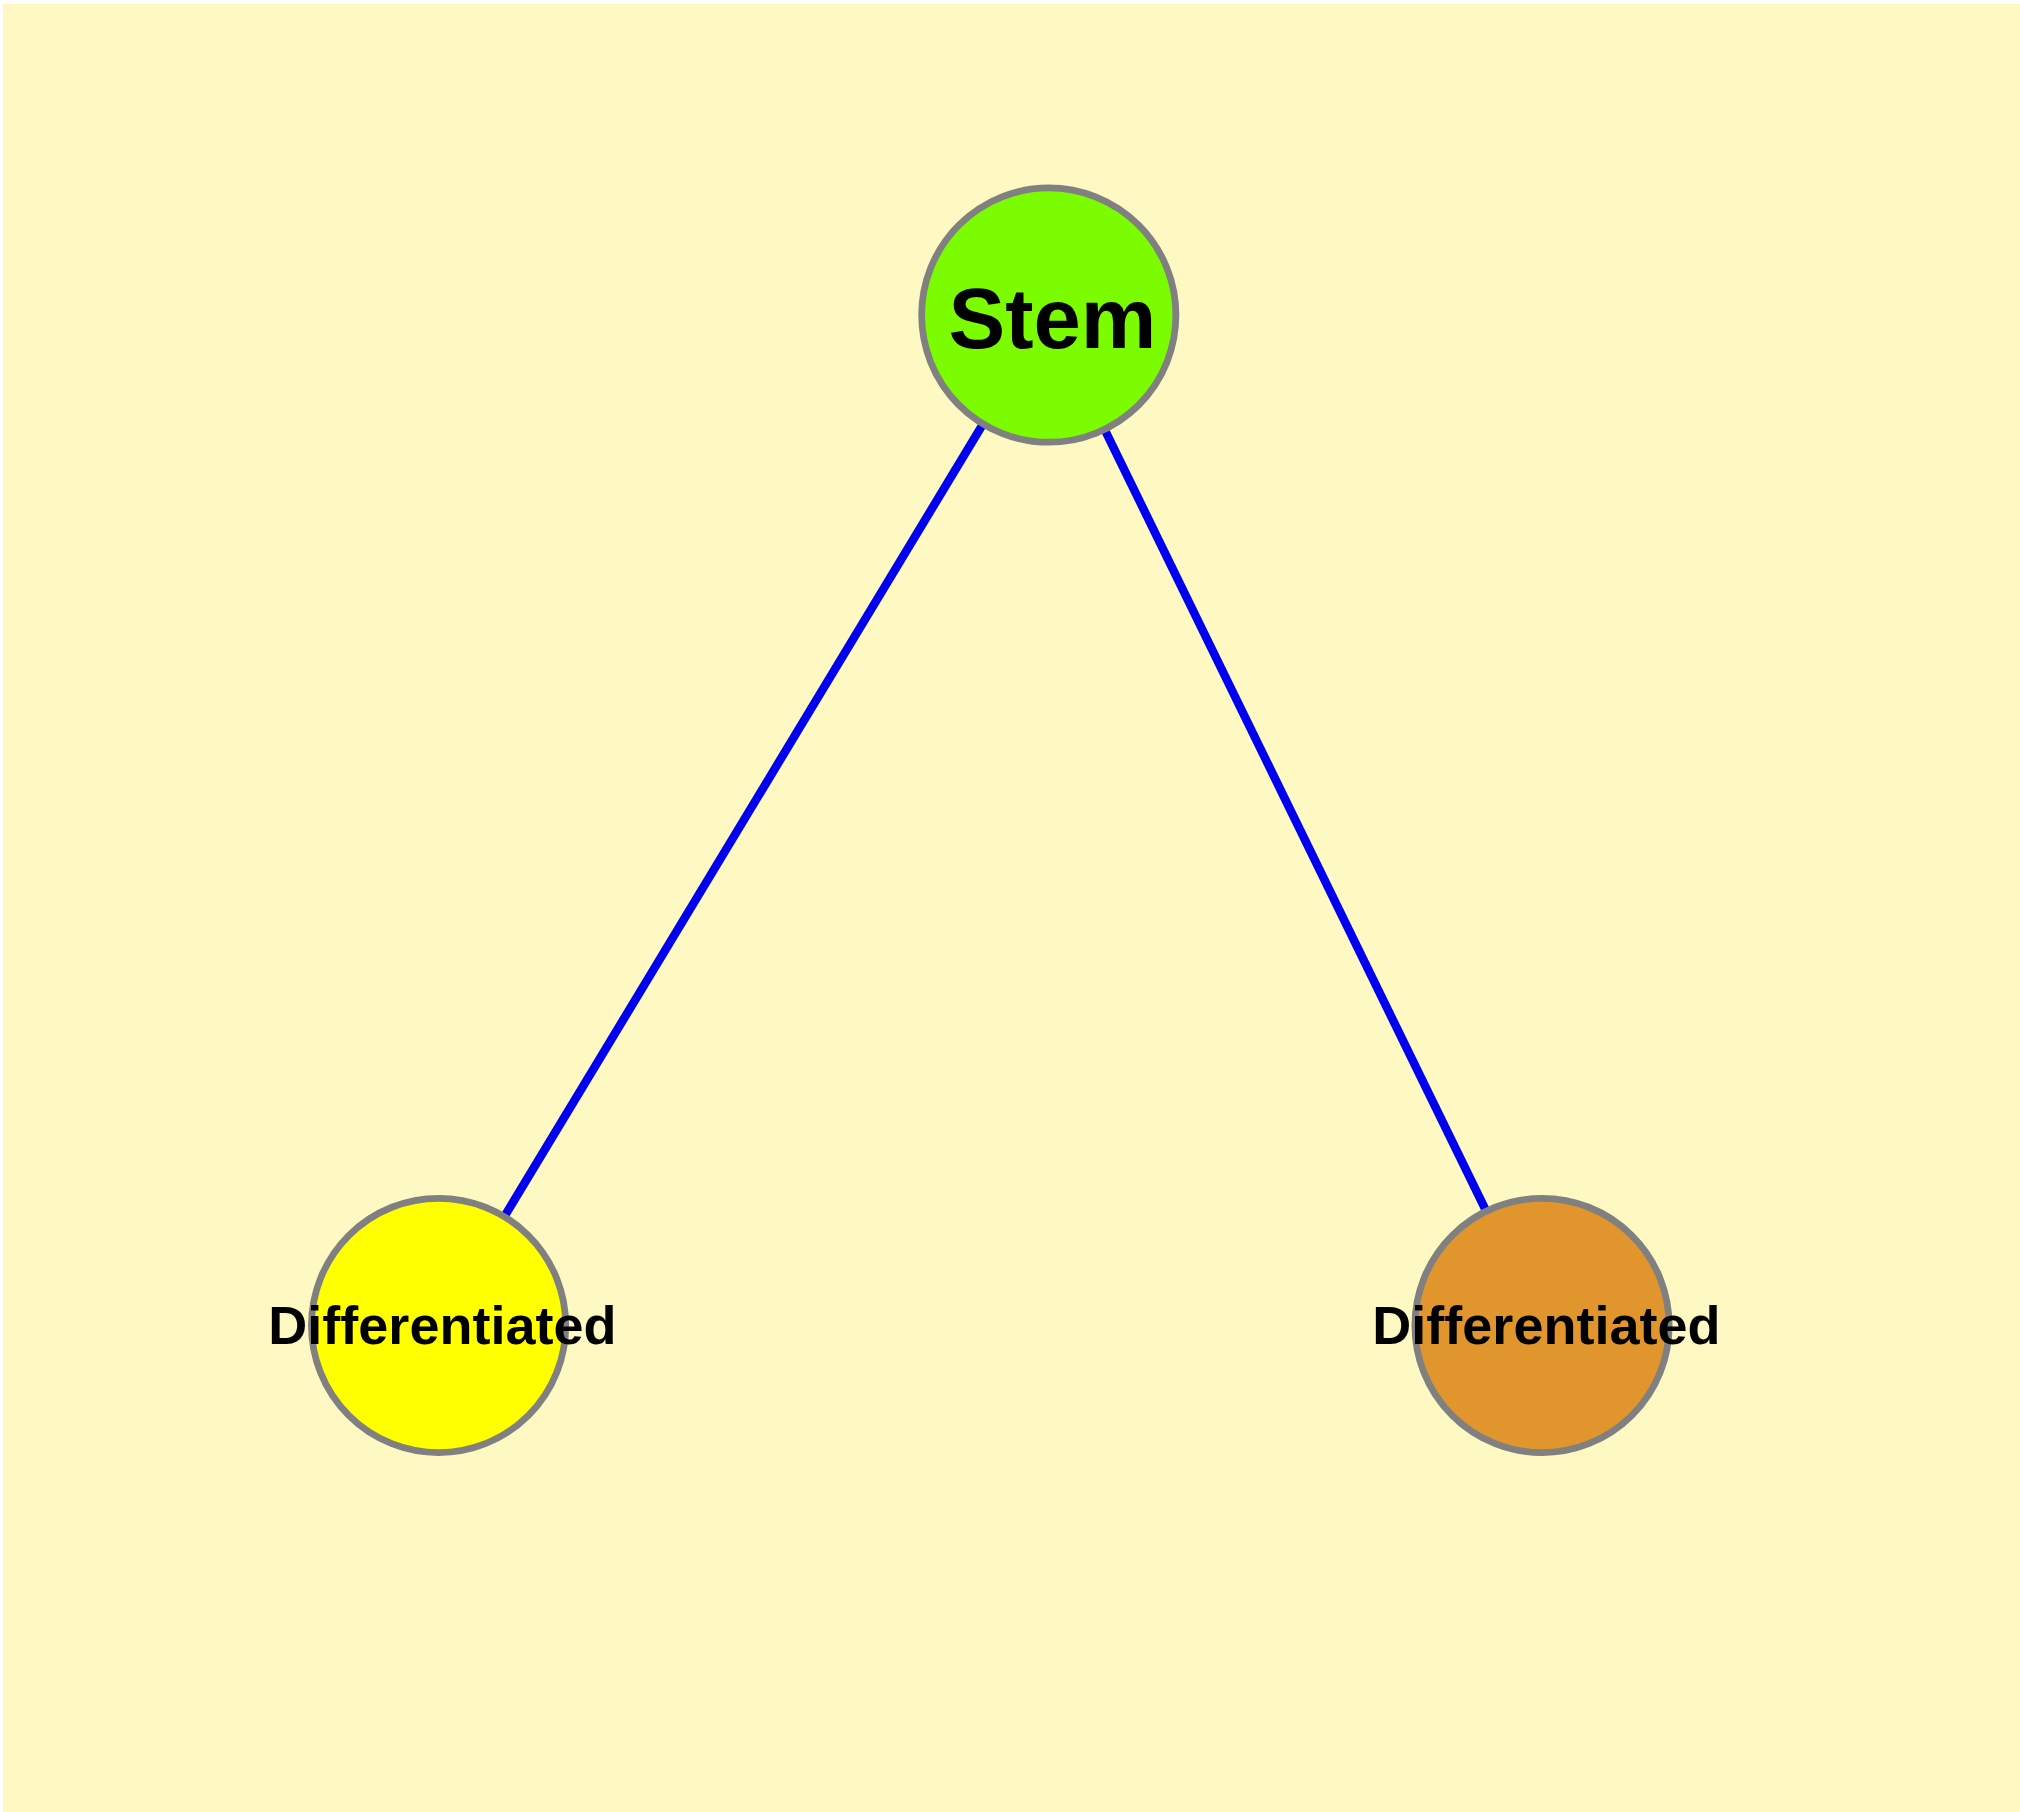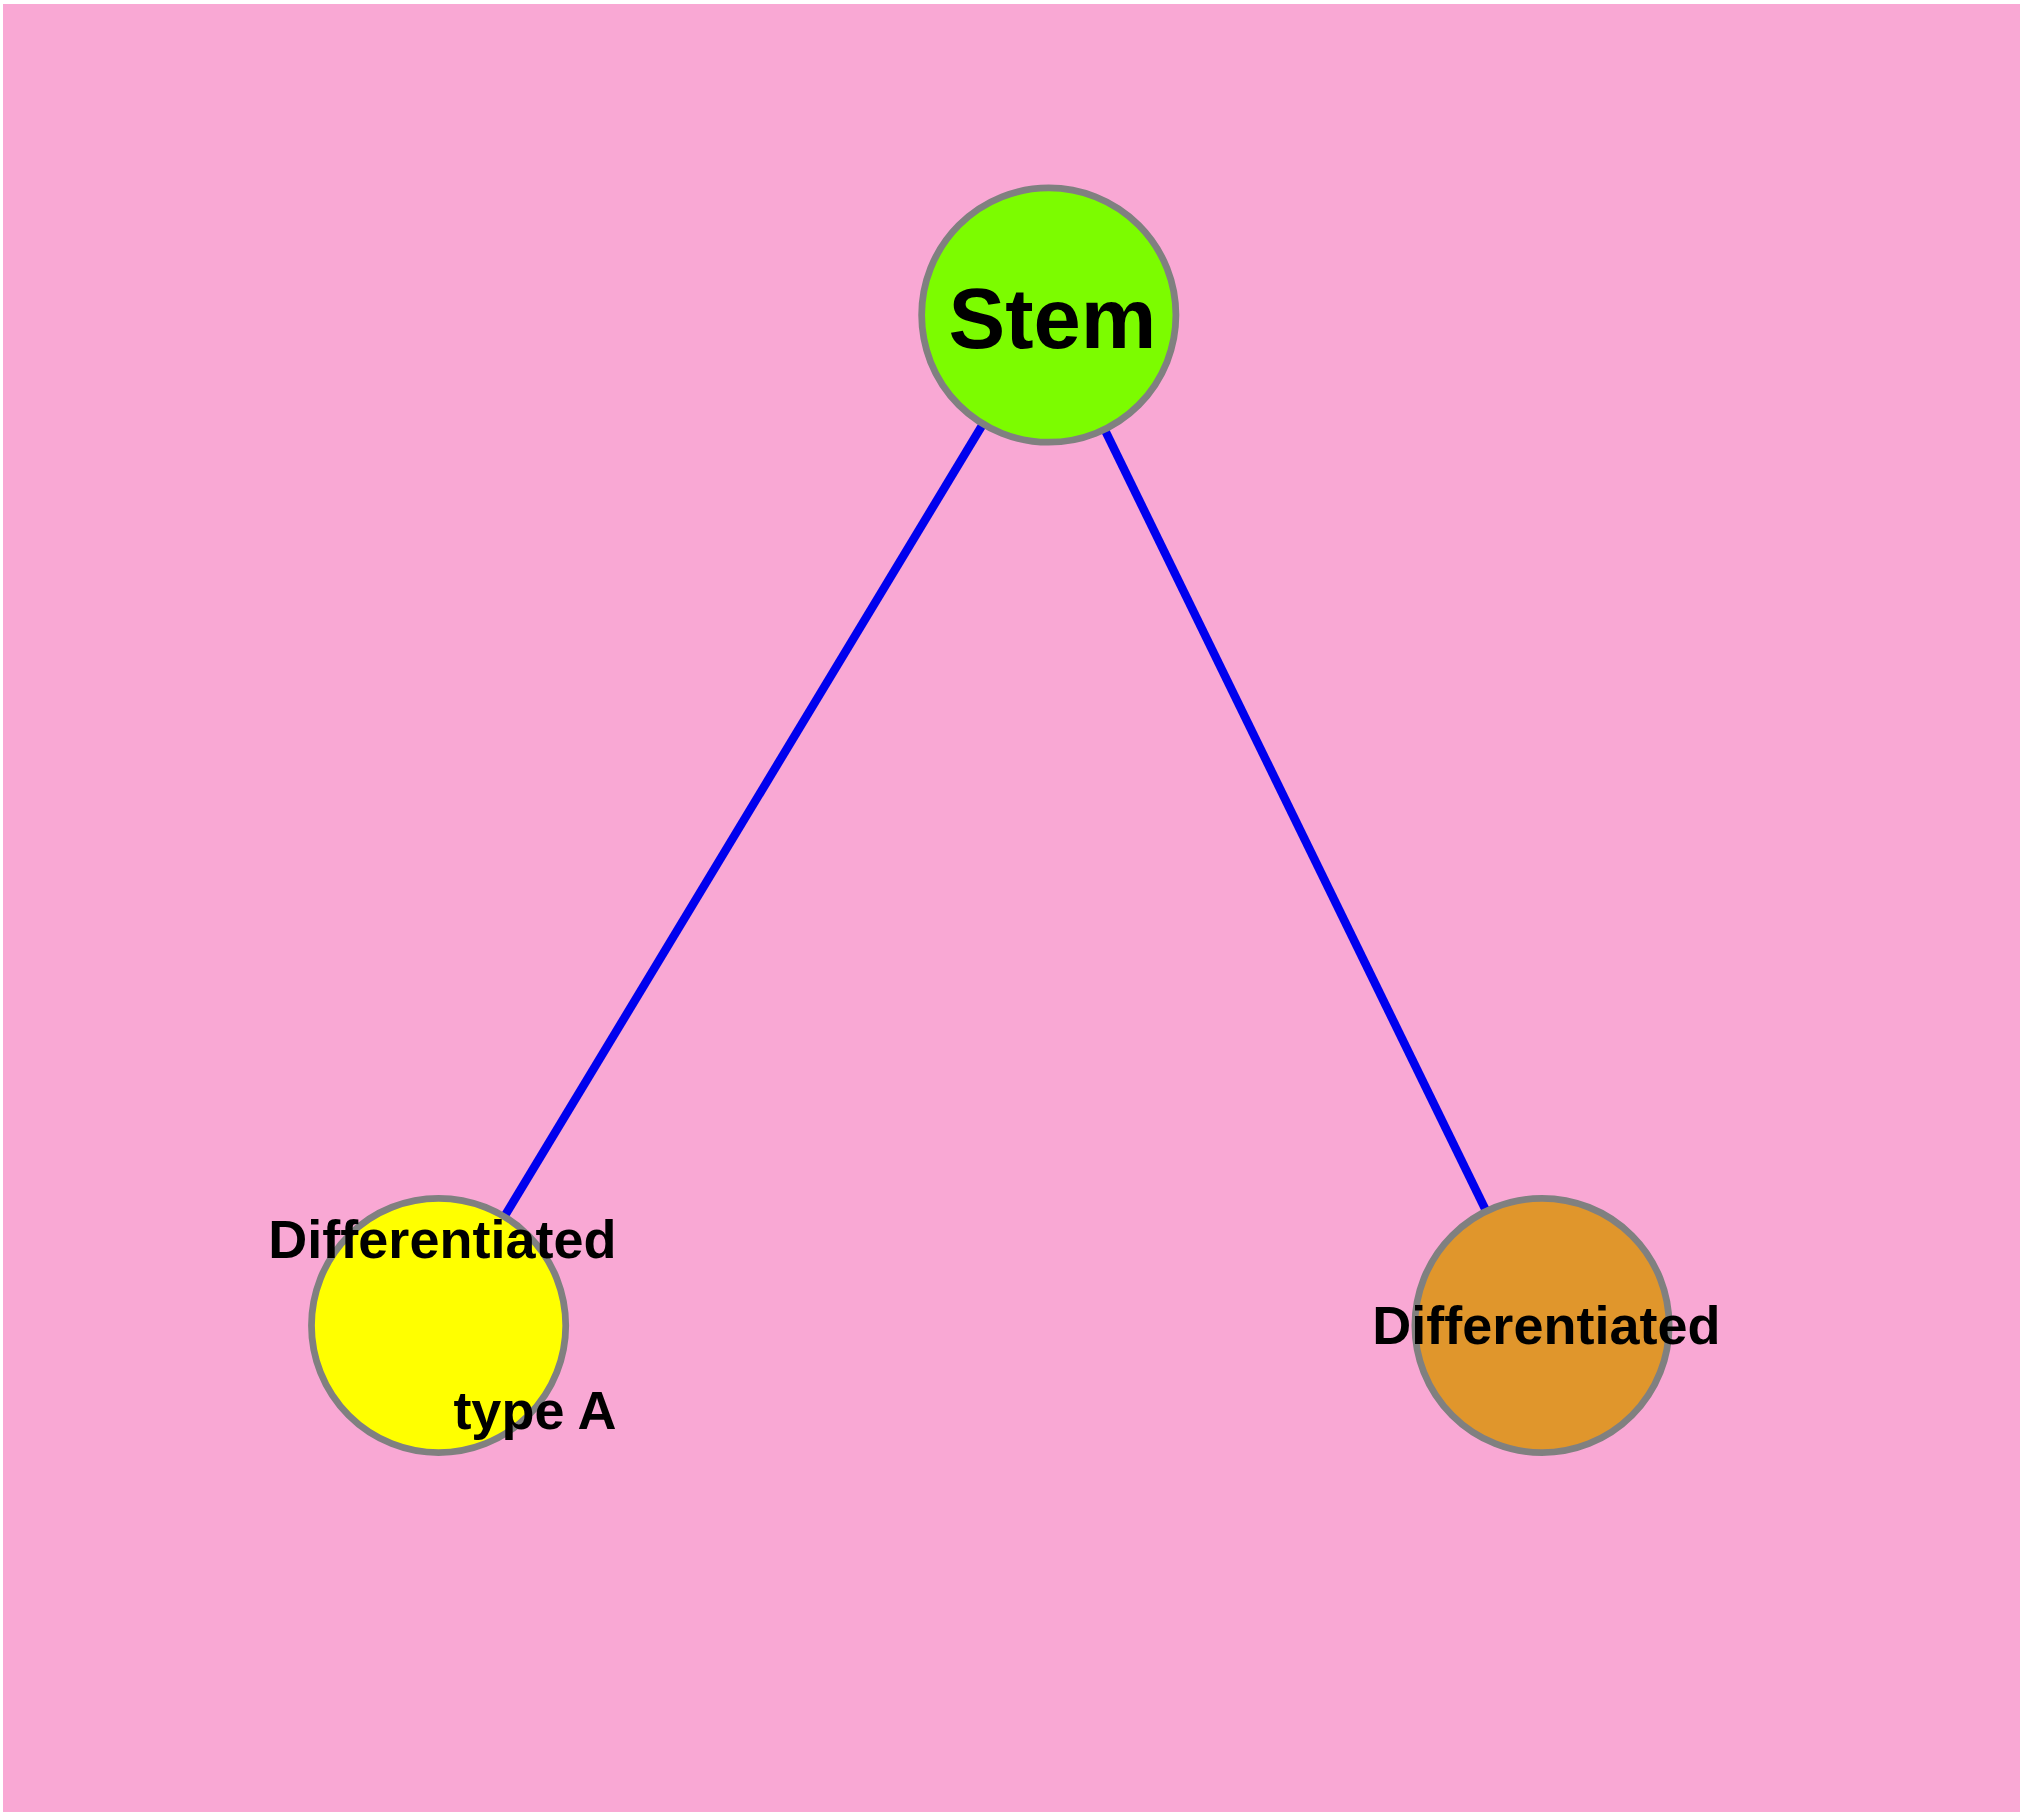--- a/index.html
+++ b/index.html
@@ -14,21 +14,21 @@
     background: #ffffff;
     overflow: hidden;
     font-family: "Liberation Sans", sans-serif;
   }
   #plot-area {
     position: absolute;
     left: 3.4px;
     top: 4.2px;
     width: 2017px;
     height: 1808px;
-    background: #f9a8d4;
+    background: #fef9c3;
   }
   #graph-svg {
     position: absolute;
     left: 0;
     top: 0;
     width: 100%;
     height: 100%;
   }
   .node-label {
     position: absolute;
@@ -63,21 +63,20 @@
         <circle class="graph-node" cx="1234" cy="367" r="150" fill="#7cfc00" stroke="#808080" stroke-width="8"></circle>
         <circle class="graph-node" cx="514" cy="1559" r="150" fill="#ffff00" stroke="#808080" stroke-width="8"></circle>
         <circle class="graph-node" cx="1816" cy="1559" r="150" fill="#e0962c" stroke="#808080" stroke-width="8"></circle>
       </g>
     </svg>
 
     <div class="node-label stem" style="left:1049px; top:315px;">Stem</div>
 
     <div class="node-label leaf" style="left:439px; top:1321px;">
       <div>Differentiated</div>
-      <div>type A</div>
     </div>
 
     <div class="node-label leaf" style="left:1543px; top:1321px;">
       <div>Differentiated</div>
     </div>
 
   </div>
 </div>
 
 

